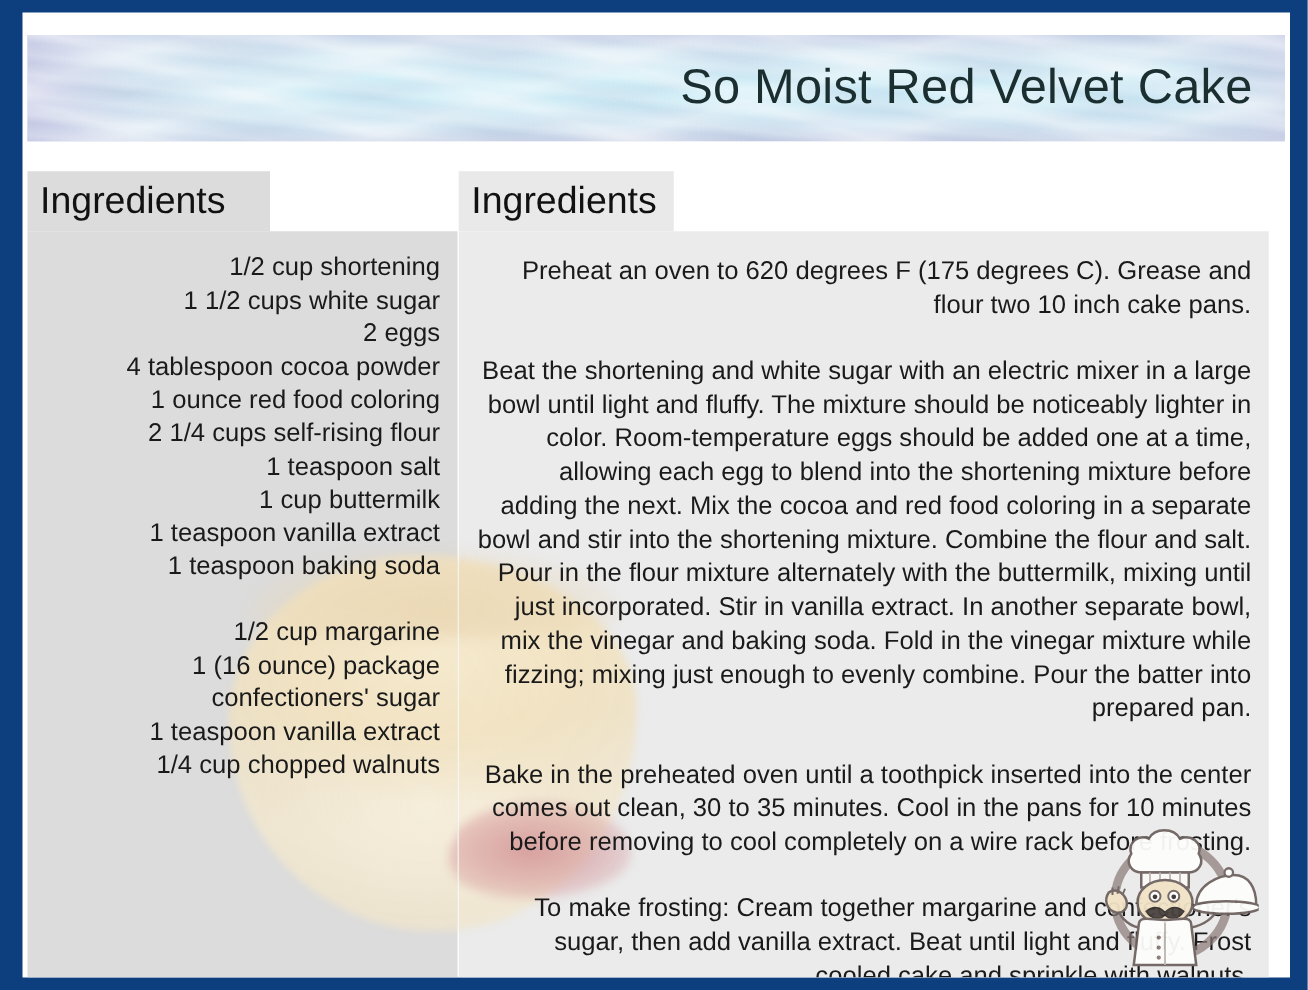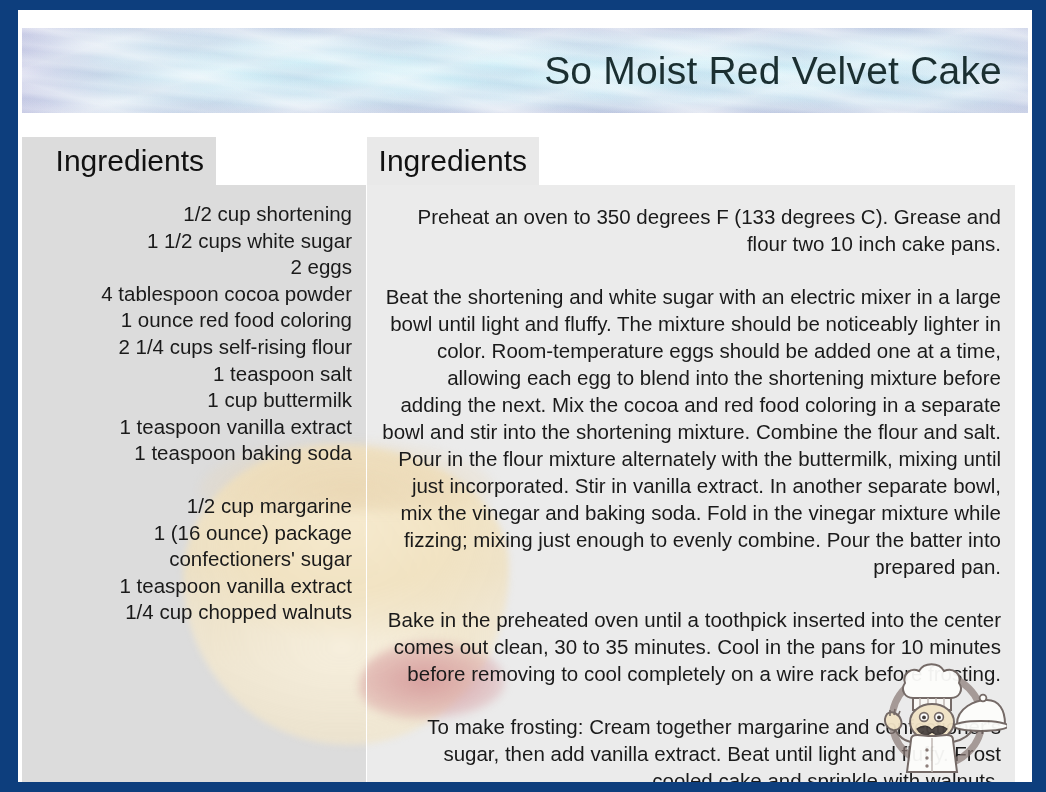--- a/index.html
+++ b/index.html
@@ -104,21 +104,20 @@
   }
 
   
   .tab {
     position: absolute;
     background: #dddddd;
     color: #111111;
     font-size: 30px;
     line-height: 1;
     padding: 9px 12px 8px 10px;
-    text-align: right;
   }
   .tab-ingredients {
     left: 4px;
     top: 127px;
     width: 194px;
     height: 48px;
     background: #dcdcdc;
   }
   .tab-directions {
     left: 349px;
@@ -283,21 +282,21 @@
       </div>
     </div>
 
     <div class="panel panel-directions">
       <div class="cake-watermark">
         <div class="crumb"></div>
         <div class="crust"></div>
         <div class="jam"></div>
       </div>
       <div class="panel-body dir-body">
-        <p>Preheat an oven to 350 degrees F (133 degrees C). Grease and flour two 10 inch cake pans.</p>
+        <p>Preheat an oven to 620 degrees F (175 degrees C). Grease and flour two 10 inch cake pans.</p>
         <p>Beat the shortening and white sugar with an electric mixer in a large bowl until light and fluffy. The mixture should be noticeably lighter in color. Room-temperature eggs should be added one at a time, allowing each egg to blend into the shortening mixture before adding the next. Mix the cocoa and red food coloring in a separate bowl and stir into the shortening mixture. Combine the flour and salt. Pour in the flour mixture alternately with the buttermilk, mixing until just incorporated. Stir in vanilla extract. In another separate bowl, mix the vinegar and baking soda. Fold in the vinegar mixture while fizzing; mixing just enough to evenly combine. Pour the batter into prepared pan.</p>
         <p>Bake in the preheated oven until a toothpick inserted into the center comes out clean, 30 to 35 minutes. Cool in the pans for 10 minutes before removing to cool completely on a wire rack before frosting.</p>
         <p>To make frosting: Cream together margarine and confectioner's sugar, then add vanilla extract. Beat until light and fluffy. Frost cooled cake and sprinkle with walnuts.</p>
       </div>
 
       <svg class="chef-logo" viewBox="0 0 128 122">
 
         <circle cx="58" cy="66" r="45" fill="none" stroke="#8a7a76" stroke-width="7" opacity="0.75"></circle>
 
         <path d="M34 44 C26 44 21 36 26 29 C23 20 32 13 40 17 C45 8 60 8 65 17

